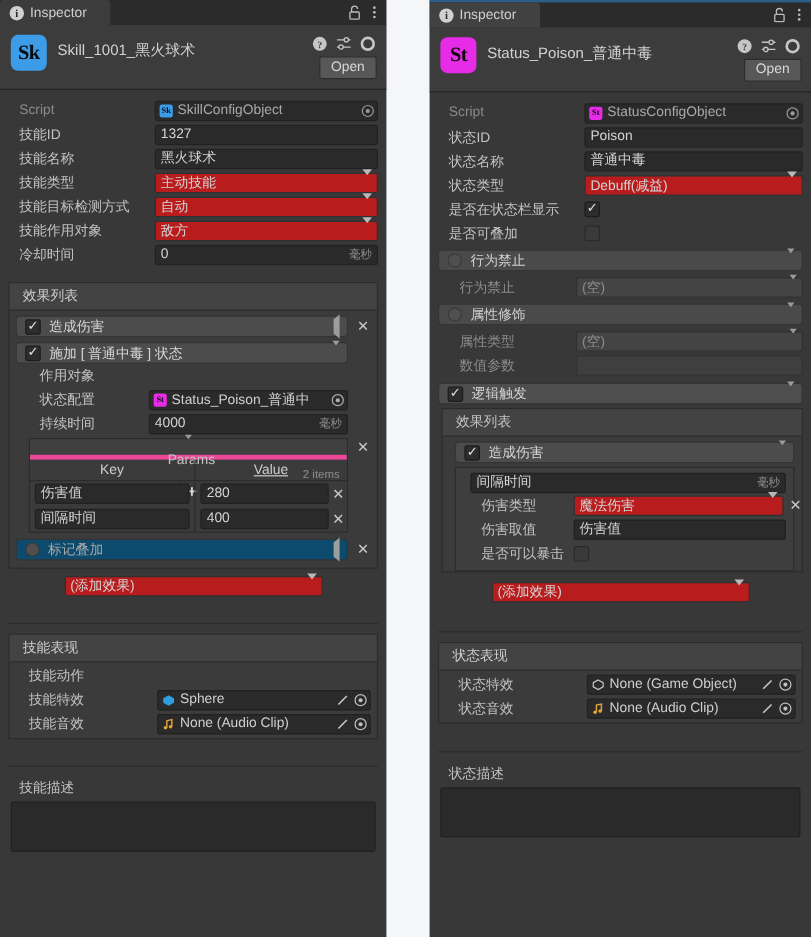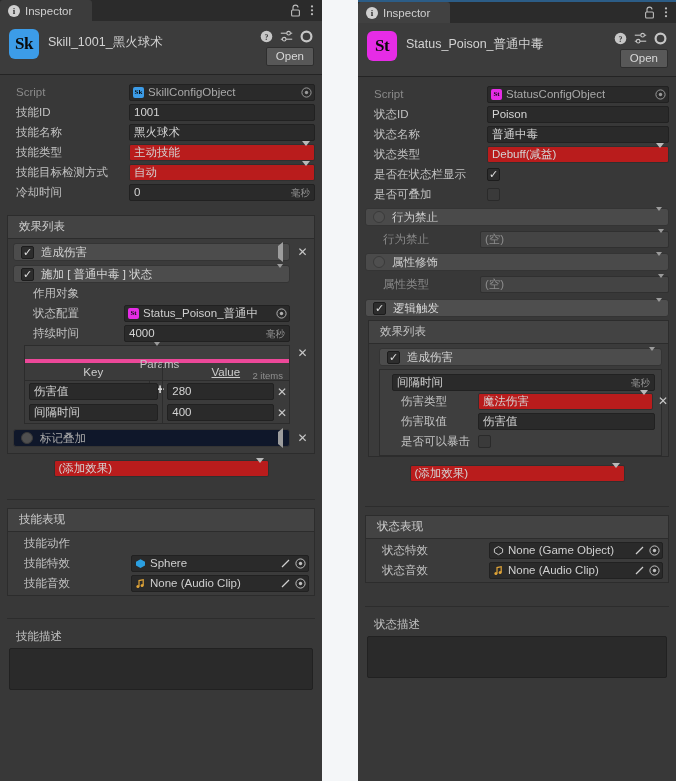--- a/index.html
+++ b/index.html
@@ -255,21 +255,21 @@
                   <circle cx="5.5" cy="5.5" r="1.7" fill="#9a9a9a"></circle>
                 </svg>
             </span>
           </div>
         </div>
       </div>
 
       <div class="row">
         <div class="lbl">技能ID</div>
         <div class="ctl">
-            <div class="txtfield">1001</div>
+            <div class="txtfield">1327</div>
           </div>
       </div>
 
       <div class="row">
         <div class="lbl">技能名称</div>
         <div class="ctl">
             <div class="txtfield">黑火球术</div>
           </div>
       </div>
 
@@ -286,20 +286,29 @@
       <div class="row">
         <div class="lbl">技能目标检测方式</div>
         <div class="ctl">
             <div class="popup">
           <span>自动</span>
           <span class="caret"><span class="caret-d"></span></span>
         </div>
           </div>
       </div>
 
+      <div class="row">
+        <div class="lbl">技能作用对象</div>
+        <div class="ctl">
+            <div class="popup">
+          <span>敌方</span>
+          <span class="caret"><span class="caret-d"></span></span>
+        </div>
+          </div>
+      </div>
 
       <div class="row">
         <div class="lbl">冷却时间</div>
         <div class="ctl">
             <div class="txtfield">
           <span>0</span>
           <span class="suffix">毫秒</span>
         </div>
           </div>
       </div>
@@ -384,21 +393,21 @@
                     <div class="txtfield" style="flex:1">400</div>
                     <span class="xmark">✕</span>
                   </div>
                 </div>
               </div>
               <div class="xbtn" style="align-self:flex-start;margin-top:1px">✕</div>
             </div>
           </div>
 
           <div class="foldrow" style="margin-top:5px">
-            <div class="foldbar" style="flex:1;background:#0f172a">
+            <div class="foldbar" style="flex:1;background:#0c4a6e">
               <span class="chk off round"></span>
               <span style="color:#a8a8a8">标记叠加</span>
               <span class="fcaret"><span class="caret-l"></span></span>
             </div>
             <div class="xbtn">✕</div>
           </div>
 
         </div>
       </div>
 
@@ -616,20 +625,26 @@
           <span class="fcaret"><span class="caret-d sm"></span></span>
         </div>
       </div>
       <div class="row dim" style="padding-left:7px;padding-right:7px;margin-top:3px">
         <div class="lbl" style="width:115px;padding-left:18px">属性类型</div>
         <div class="ctl">
             <div class="popup dim">
           <span>(空)</span>
           <span class="caret"><span class="caret-d sm"></span></span>
         </div>
+          </div>
+      </div>
+      <div class="row dim" style="padding-left:7px;padding-right:7px">
+        <div class="lbl" style="width:115px;padding-left:18px">数值参数</div>
+        <div class="ctl">
+            <div class="txtfield" style="background:#3f3f3f;border-color:#333"></div>
           </div>
       </div>
 
       <div style="padding:5px 7px 0">
         <div class="foldbar" style="background:#4e4e4e">
           <span class="chk">✓</span>
           <span>逻辑触发</span>
           <span class="fcaret"><span class="caret-d sm"></span></span>
         </div>
       </div>

